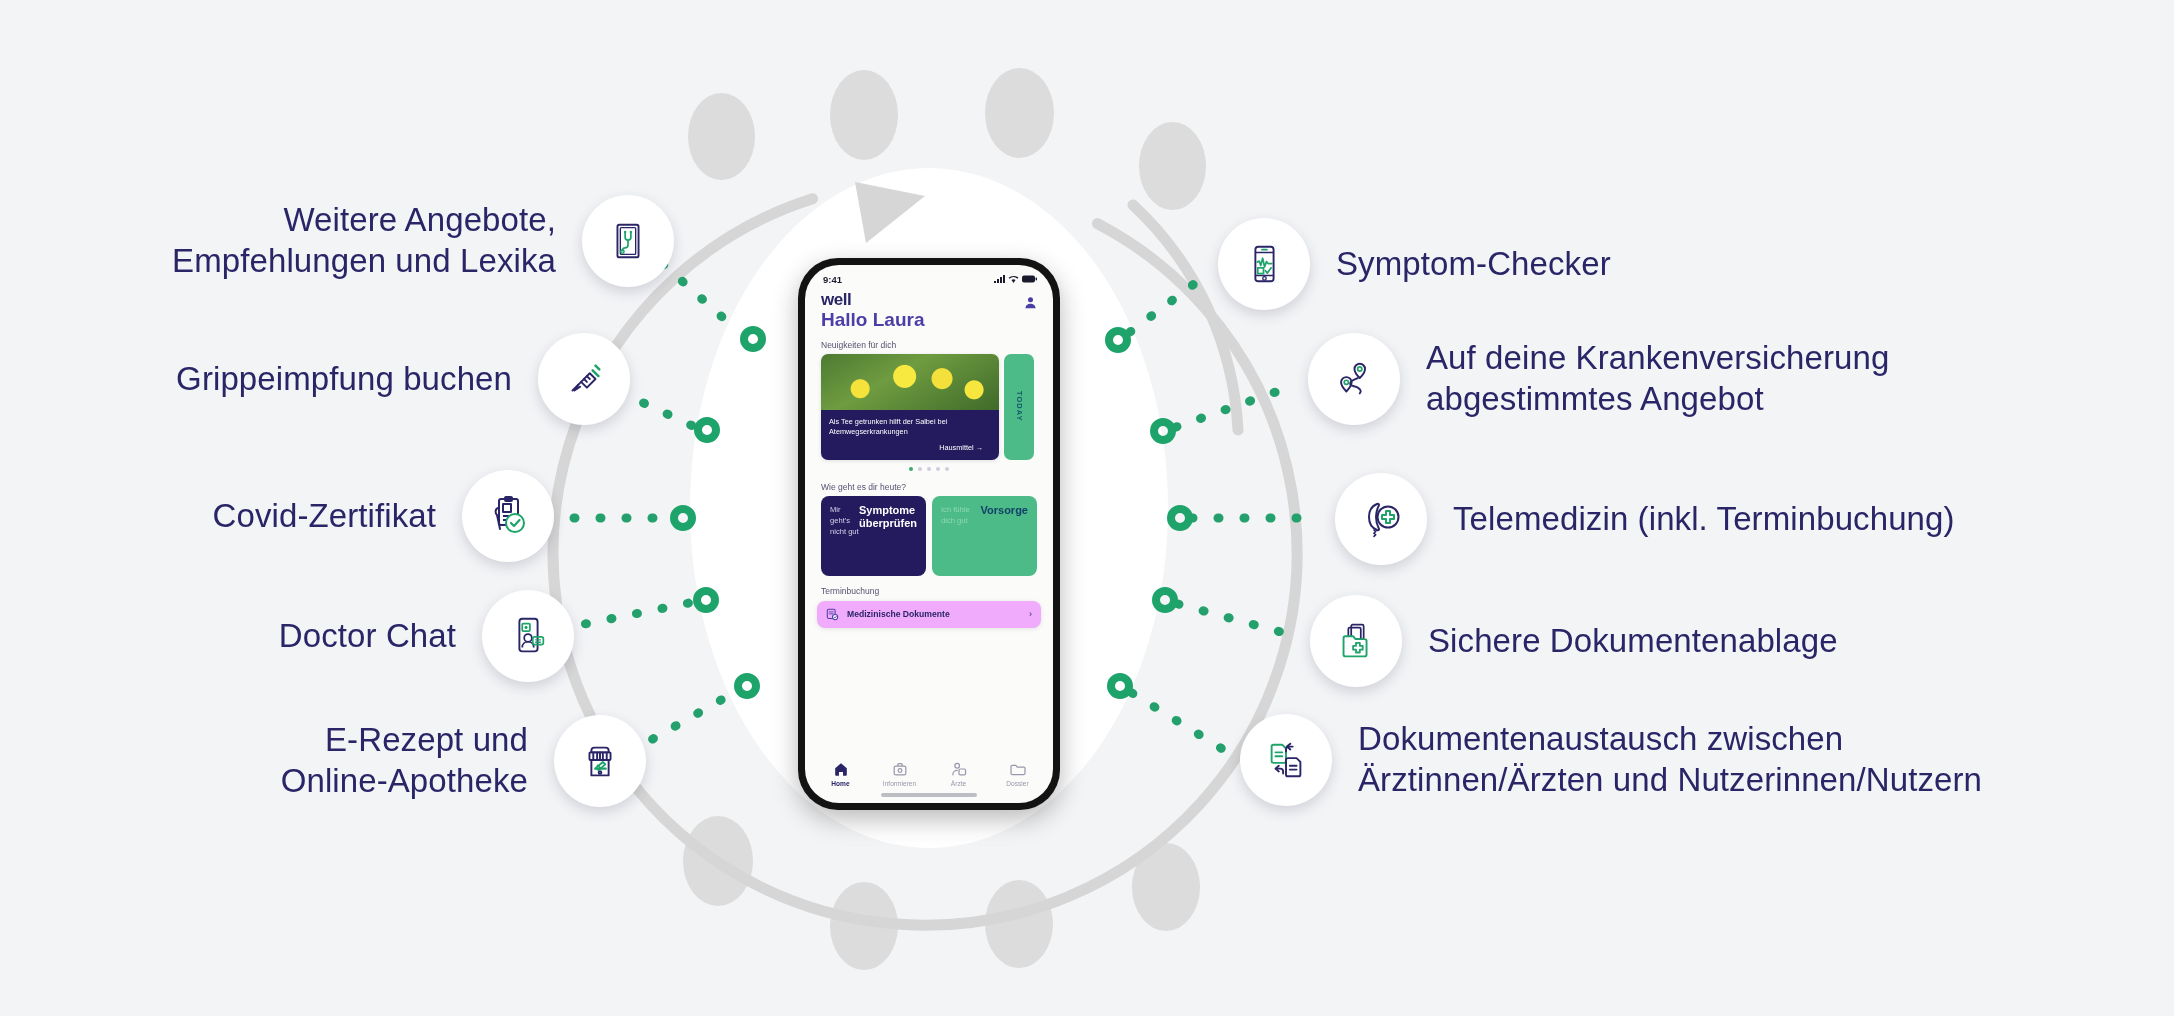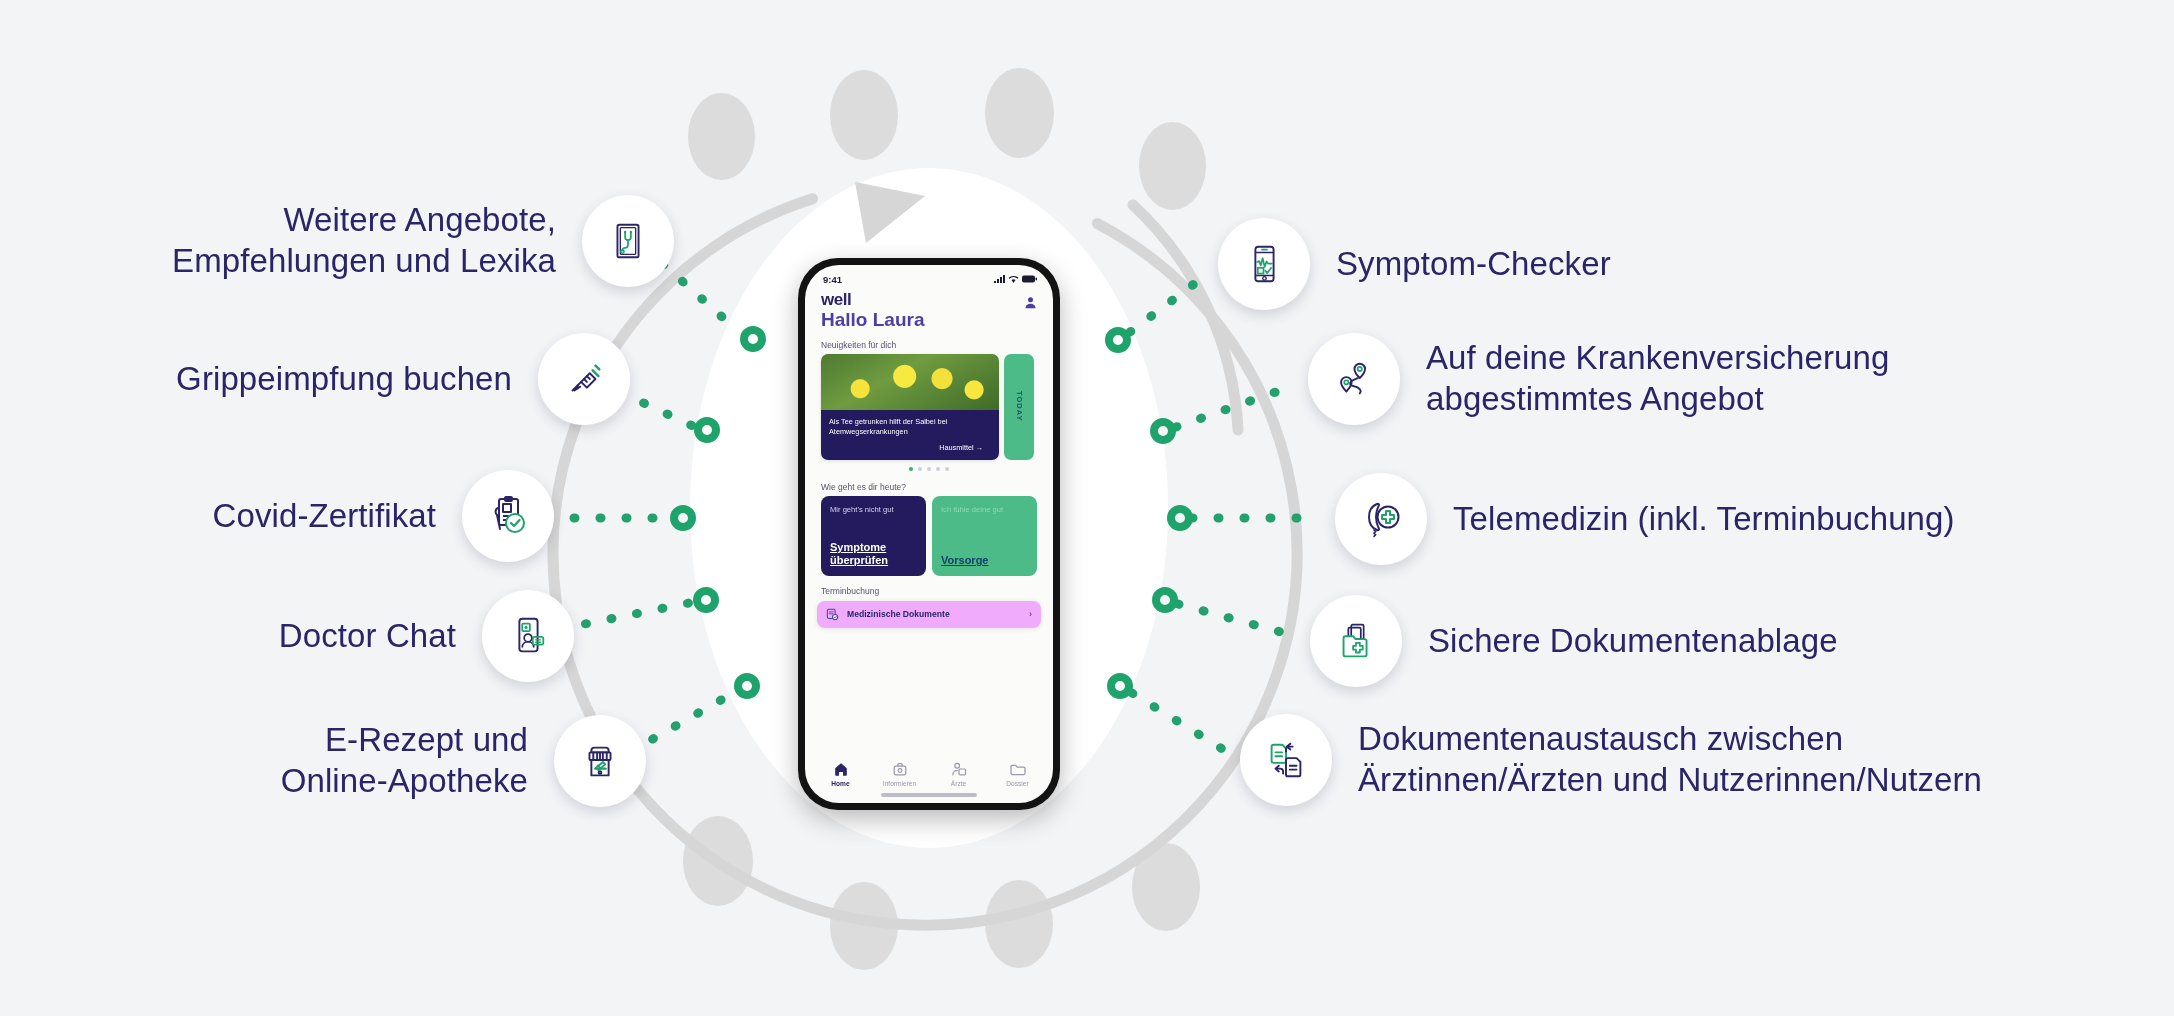--- a/index.html
+++ b/index.html
@@ -100,28 +100,28 @@
   }
   .side-card span{
     writing-mode:vertical-rl;font-size:7.5px;color:#17566f;font-weight:bold;letter-spacing:1px;
   }
   .dots{display:flex;gap:5px;justify-content:center;padding:7px 0 2px 0;}
   .dots i{width:4px;height:4px;border-radius:50%;background:#cfcddb;display:block;}
   .dots i.on{background:#3bab6e;}
   .mood-row{display:flex;gap:6px;padding:0 16px;}
   .mood{
     flex:1;border-radius:8px;padding:8px 9px;box-sizing:border-box;min-height:80px;
-    display:flex;flex-direction:column;justify-content:space-between;
+    display:flex;flex-direction:row;justify-content:flex-start;
   }
   .mood.dark{background:#241a5e;}
   .mood.green{background:#4cbb87;}
   .mood-top{font-size:7.6px;line-height:1.45;}
   .mood.dark .mood-top{color:#d7d3ea;}
   .mood.green .mood-top{color:#8fd8b4;}
-  .mood-cta{font-size:11px;font-weight:bold;line-height:1.2;text-decoration:underline;}
+  .mood-cta{font-size:11px;font-weight:bold;line-height:1.2;}
   .mood.dark .mood-cta{color:#ffffff;}
   .mood.green .mood-cta{color:#13406a;}
   .quick-label{font-size:8.5px;color:#585070;padding:10px 16px 5px 16px;}
   .quick-row{
     margin:0 12px;background:#f0abfc;border-radius:8px;
     box-shadow:0 1px 5px rgba(0,0,0,.1);
     display:flex;align-items:center;gap:8px;padding:7px 9px;
   }
   .quick-text{font-size:8.6px;font-weight:bold;color:#2a2567;flex:1;}
   .chev{font-size:9px;color:#2a2567;}
@@ -414,21 +414,21 @@
       </div>
 
       <div class="sec-label">Wie geht es dir heute?</div>
 
       <div class="mood-row">
         <div class="mood dark">
           <div class="mood-top">Mir geht's nicht gut</div>
           <div class="mood-cta">Symptome überprüfen</div>
         </div>
         <div class="mood green">
-          <div class="mood-top">Ich fühle deine gut</div>
+          <div class="mood-top">Ich fühle dich gut</div>
           <div class="mood-cta">Vorsorge</div>
         </div>
       </div>
 
       <div class="quick-label">Terminbuchung</div>
 
       <div class="quick-row">
         <svg width="13" height="13" viewBox="0 0 20 20">
           <rect x="2" y="2" width="12" height="14" rx="2" fill="none" stroke="#4b3fa7" stroke-width="1.6"></rect>
           <path d="M5 6h6M5 9h6" stroke="#4b3fa7" stroke-width="1.3" stroke-linecap="round"></path>

